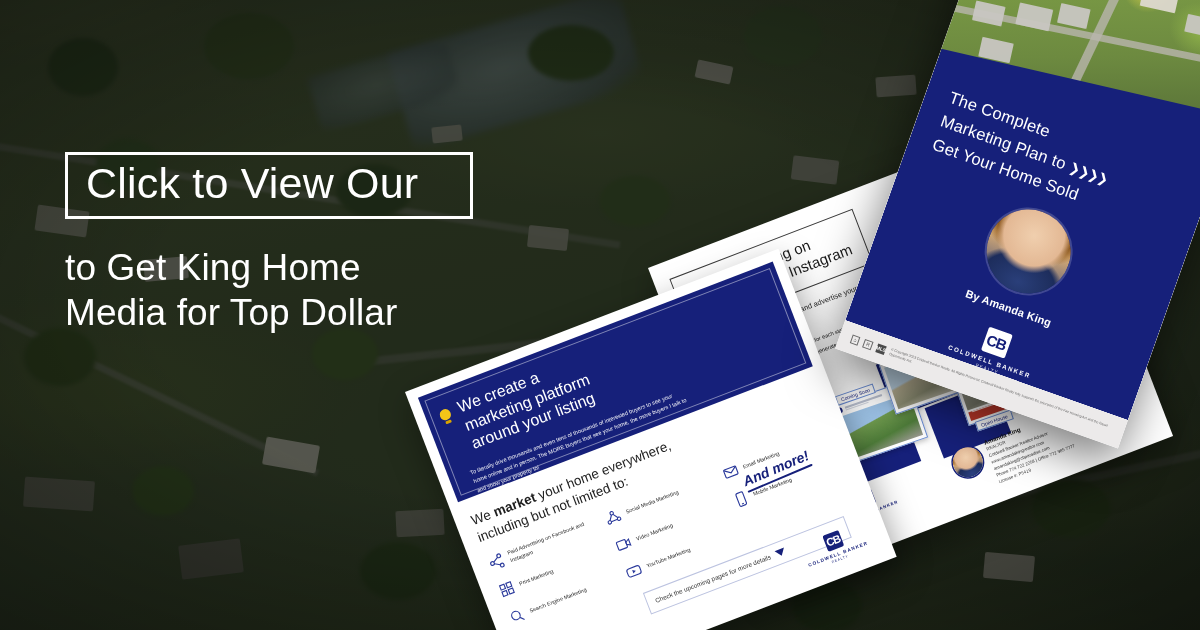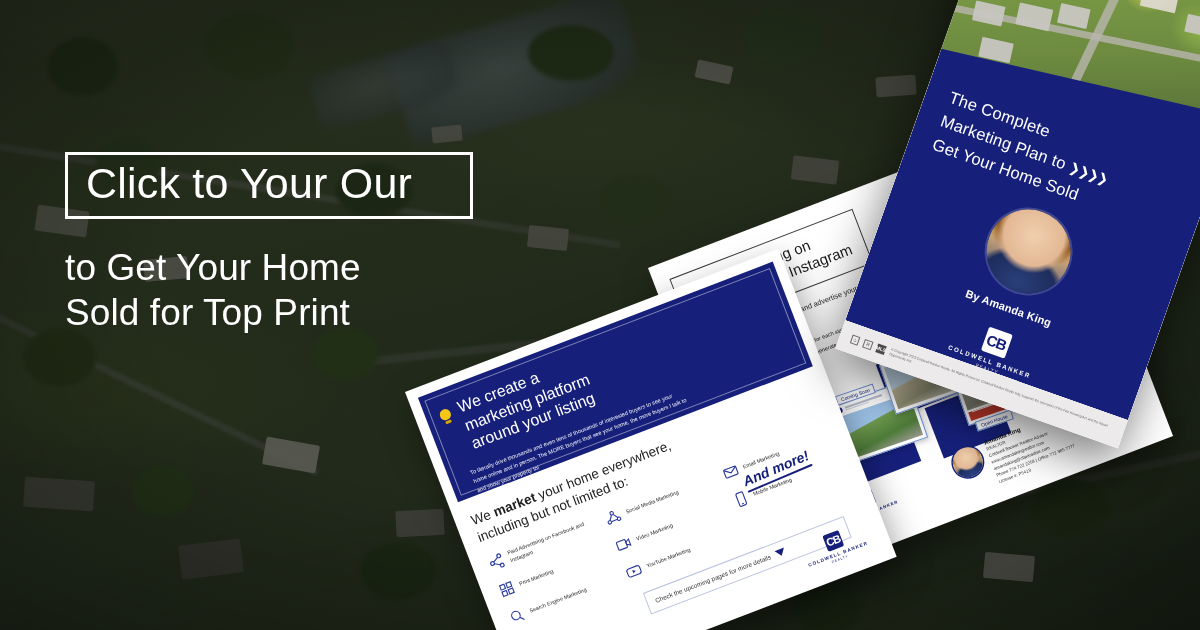--- a/index.html
+++ b/index.html
@@ -298,27 +298,27 @@
     <div class="tree" style="left:48%;top:90%;width:84px;height:56px;background:#33491f;"></div>
     <div class="tree" style="left:66%;top:92%;width:70px;height:52px;background:#2d4320;"></div>
     <div class="tree" style="left:86%;top:76%;width:78px;height:58px;background:#334a22;"></div>
 
     <div class="shade"></div>
     <div class="vig"></div>
   </div>
 
   <div class="headline-wrap">
     <div class="click-box">
-      <div class="t">Click to Your Our</div>
+      <div class="t">Click to View Our</div>
     </div>
     <div class="big">
     </div>
     <div class="sub">
-      <div>to Get Your Home</div>
-      <div>Sold for Top Print</div>
+      <div>to Get King Home</div>
+      <div>Media for Top Dollar</div>
     </div>
   </div>
 
   <div class="page" id="spread-right">
     <div class="sr-title-box">
       <div class="sr-title">Paid Advertising on</div>
       <div class="sr-title">Facebook and Instagram</div>
     </div>
 
     <div class="soc-fb">f</div>

